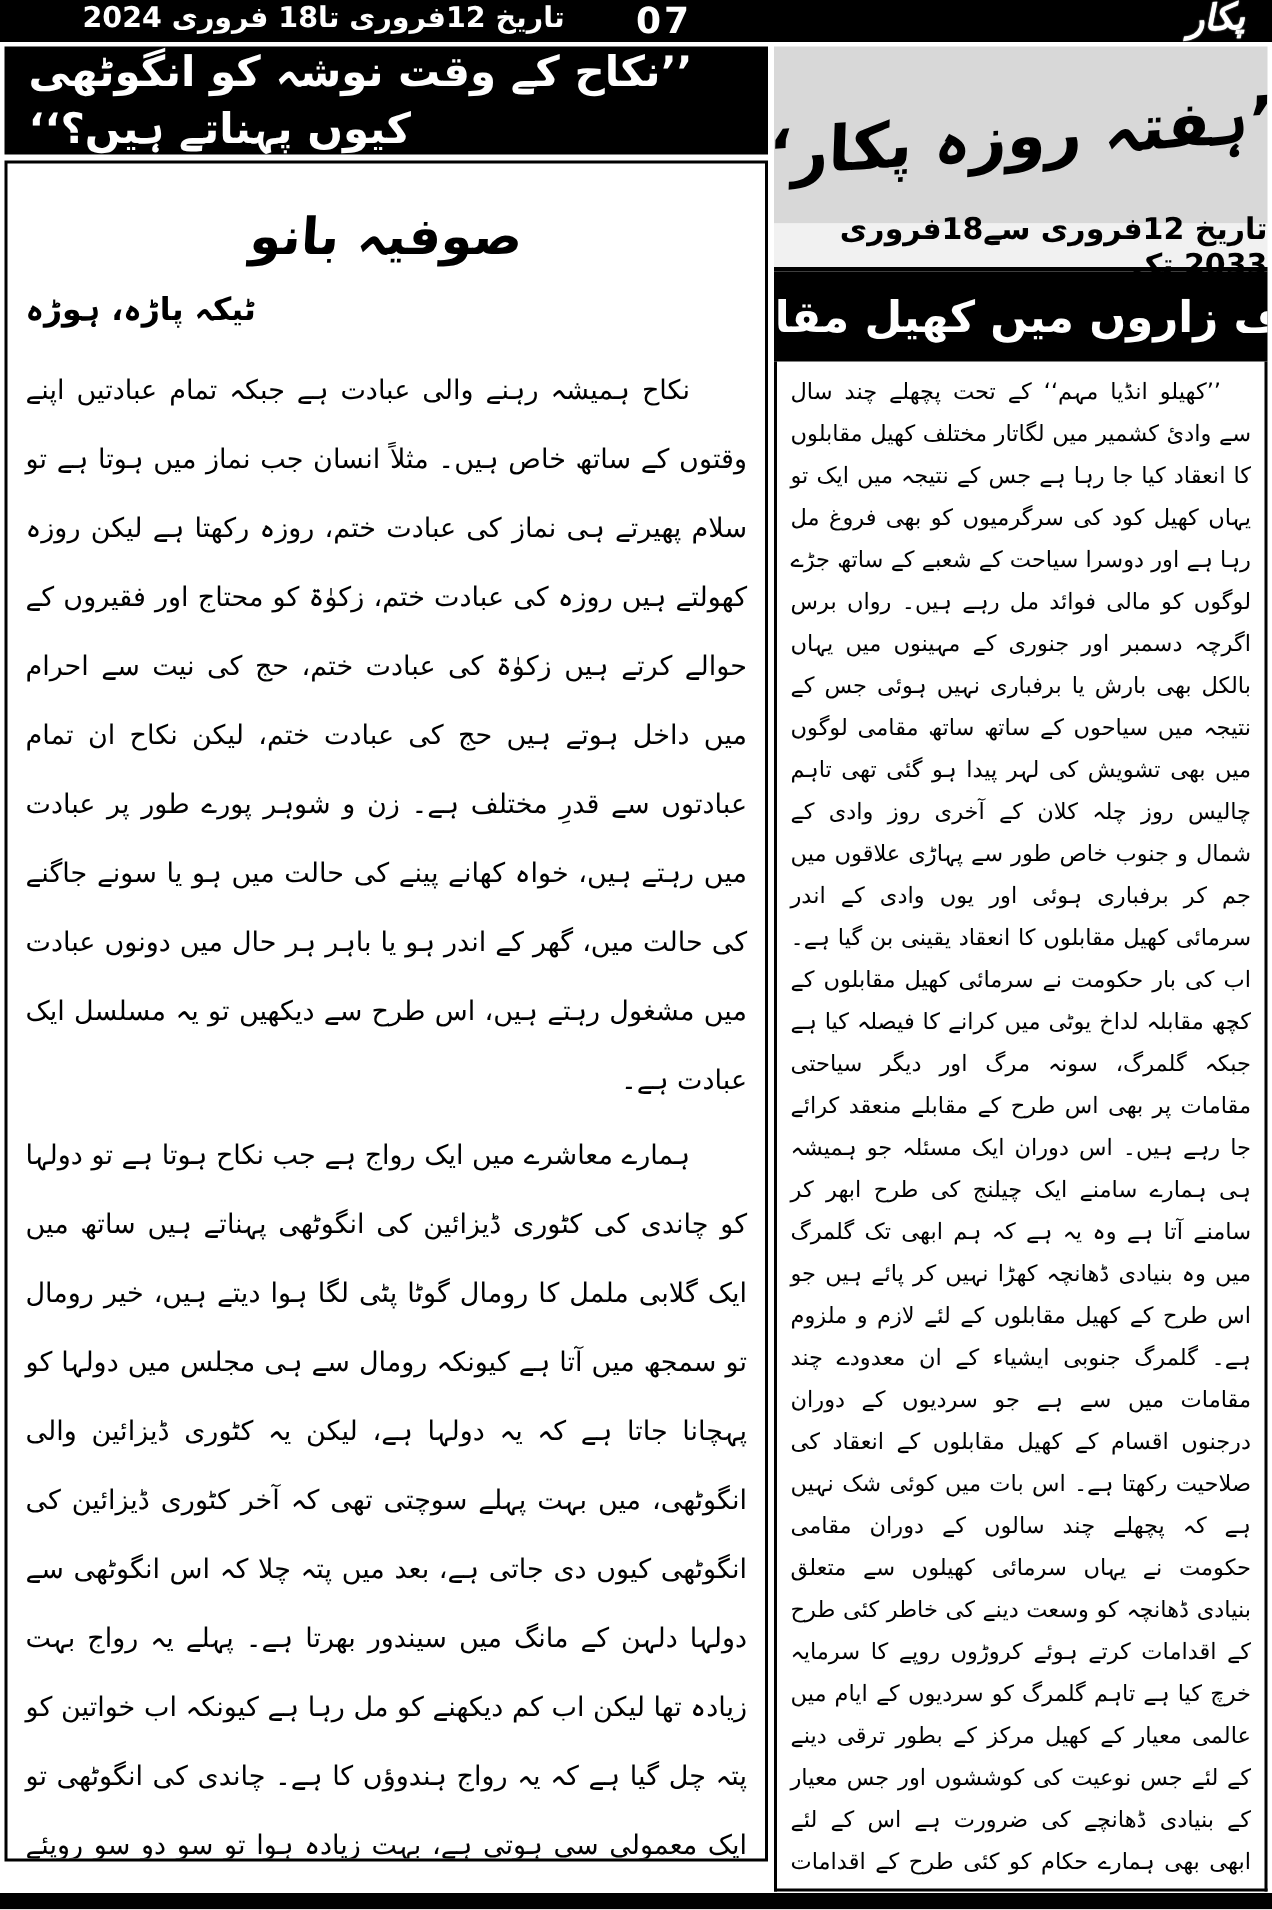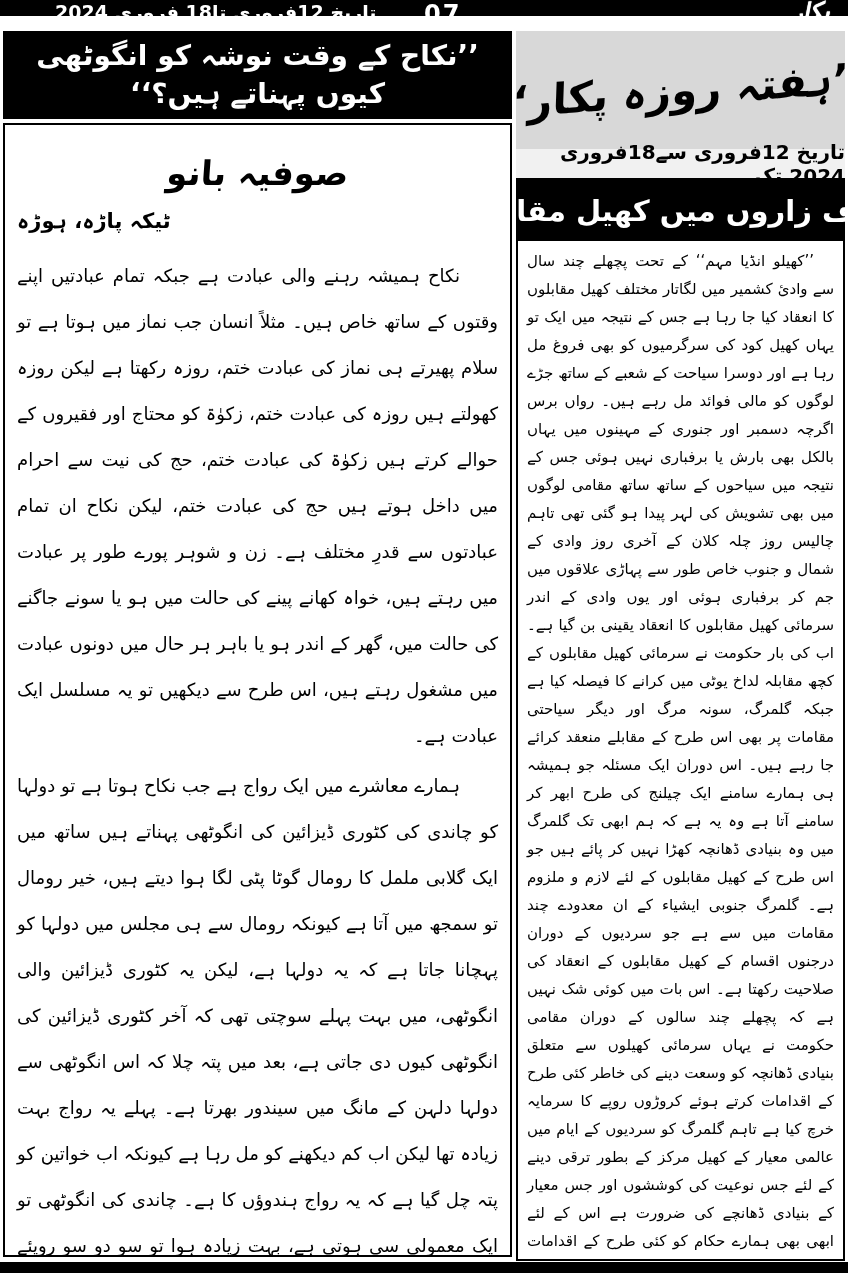--- a/index.html
+++ b/index.html
@@ -6,21 +6,21 @@
   body{
     width:848px;height:1273px;
     font-family:"DejaVu Sans",sans-serif;
     direction:rtl;
     color:#000;
   }
   .page{position:relative;width:848px;height:1273px;background:#fff;overflow:hidden;}
 
   
   .topbar{
-    position:absolute;top:0;left:0;width:848px;height:16px;
+    position:absolute;top:0;left:0;width:848px;height:28px;
     background:#000;color:#fff;direction:ltr;
   }
   .topbar-date{
     position:absolute;left:55px;top:1px;
     font-size:19px;font-weight:bold;direction:rtl;white-space:nowrap;
   }
   .topbar-page{
     position:absolute;left:424px;top:0;
     font-size:24px;font-weight:bold;letter-spacing:2px;
   }
@@ -28,23 +28,23 @@
     position:absolute;right:18px;top:-2px;
     font-size:24px;font-weight:bold;font-style:italic;
     transform:rotate(-3deg);direction:rtl;
     text-shadow:0 0 1px #fff;
   }
 
   
   .left-col{position:absolute;top:31px;left:3px;width:509px;}
   .main-headline{
     background:#000;color:#fff;
-    height:88px;box-sizing:border-box;
+    height:72px;box-sizing:border-box;
     display:flex;align-items:center;justify-content:center;
-    text-align:center;font-size:28px;font-weight:bold;line-height:1.35;
+    text-align:left;font-size:28px;font-weight:bold;line-height:1.35;
     padding:0 16px;
   }
   .article-box{
     margin-top:4px;border:2px solid #000;box-sizing:border-box;
     height:1134px;padding:6px 12px;overflow:hidden;
   }
   .author{
     text-align:center;font-size:34px;font-weight:bold;
     margin-top:22px;transform:skewX(-4deg);
   }
@@ -110,21 +110,21 @@
       <p>نکاح ہمیشہ رہنے والی عبادت ہے جبکہ تمام عبادتیں اپنے وقتوں کے ساتھ خاص ہیں۔ مثلاً انسان جب نماز میں ہوتا ہے تو سلام پھیرتے ہی نماز کی عبادت ختم، روزہ رکھتا ہے لیکن روزہ کھولتے ہیں روزہ کی عبادت ختم، زکوٰۃ کو محتاج اور فقیروں کے حوالے کرتے ہیں زکوٰۃ کی عبادت ختم، حج کی نیت سے احرام میں داخل ہوتے ہیں حج کی عبادت ختم، لیکن نکاح ان تمام عبادتوں سے قدرِ مختلف ہے۔ زن و شوہر پورے طور پر عبادت میں رہتے ہیں، خواہ کھانے پینے کی حالت میں ہو یا سونے جاگنے کی حالت میں، گھر کے اندر ہو یا باہر ہر حال میں دونوں عبادت میں مشغول رہتے ہیں، اس طرح سے دیکھیں تو یہ مسلسل ایک عبادت ہے۔</p>
       <p>ہمارے معاشرے میں ایک رواج ہے جب نکاح ہوتا ہے تو دولہا کو چاندی کی کٹوری ڈیزائین کی انگوٹھی پہناتے ہیں ساتھ میں ایک گلابی ململ کا رومال گوٹا پٹی لگا ہوا دیتے ہیں، خیر رومال تو سمجھ میں آتا ہے کیونکہ رومال سے ہی مجلس میں دولہا کو پہچانا جاتا ہے کہ یہ دولہا ہے، لیکن یہ کٹوری ڈیزائین والی انگوٹھی، میں بہت پہلے سوچتی تھی کہ آخر کٹوری ڈیزائین کی انگوٹھی کیوں دی جاتی ہے، بعد میں پتہ چلا کہ اس انگوٹھی سے دولہا دلہن کے مانگ میں سیندور بھرتا ہے۔ پہلے یہ رواج بہت زیادہ تھا لیکن اب کم دیکھنے کو مل رہا ہے کیونکہ اب خواتین کو پتہ چل گیا ہے کہ یہ رواج ہندوؤں کا ہے۔ چاندی کی انگوٹھی تو ایک معمولی سی ہوتی ہے، بہت زیادہ ہوا تو سو دو سو روپئے قیمت ہوگی جسے دینا امیر غریب کسی کے لئے مشکل نہیں ہوتی اگر اس کی جگہ سونے کی انگوٹھی دی جاتی تو امیروں کا تو کچھ نہیں ہوتا لیکن غریب لوگوں کے لئے مشکل ہوجاتا۔</p>
       <p>بہر حال یہ رسم کیوں ہوا؟ کب سے شروع ہوا؟ کس لئے ہوتا ہے؟ آج تک کسی کتاب میں پڑھنے کو ملا نہیں۔ اس لئے ہر عورت کو شادی کی رسم و رواج پر غور کرنا چاہیئے کہ غلط کیا ہے اور صحیح کیا ہے۔ اللہ تعالیٰ سے دعا ہے کہ اللہ تعالیٰ ہماری بہنوں کو سوجھ بوجھ عطا فرمائے (آمین)</p>
     </div>
   </section>
 
   <section class="right-col">
     <div class="masthead-box">
       <span class="callig">’’ہفتہ روزہ پکار‘‘</span>
     </div>
-    <div class="date-range">تاریخ 12فروری سے18فروری 2024 تک</div>
+    <div class="date-range">تاریخ 12فروری سے18فروری 2033 تک</div>
     <div class="col-headline">برف زاروں میں کھیل مقابلے</div>
     <div class="col-body">
       <p>’’کھیلو انڈیا مہم‘‘ کے تحت پچھلے چند سال سے وادیٔ کشمیر میں لگاتار مختلف کھیل مقابلوں کا انعقاد کیا جا رہا ہے جس کے نتیجہ میں ایک تو یہاں کھیل کود کی سرگرمیوں کو بھی فروغ مل رہا ہے اور دوسرا سیاحت کے شعبے کے ساتھ جڑے لوگوں کو مالی فوائد مل رہے ہیں۔ رواں برس اگرچہ دسمبر اور جنوری کے مہینوں میں یہاں بالکل بھی بارش یا برفباری نہیں ہوئی جس کے نتیجہ میں سیاحوں کے ساتھ ساتھ مقامی لوگوں میں بھی تشویش کی لہر پیدا ہو گئی تھی تاہم چالیس روز چلہ کلان کے آخری روز وادی کے شمال و جنوب خاص طور سے پہاڑی علاقوں میں جم کر برفباری ہوئی اور یوں وادی کے اندر سرمائی کھیل مقابلوں کا انعقاد یقینی بن گیا ہے۔ اب کی بار حکومت نے سرمائی کھیل مقابلوں کے کچھ مقابلہ لداخ یوٹی میں کرانے کا فیصلہ کیا ہے جبکہ گلمرگ، سونہ مرگ اور دیگر سیاحتی مقامات پر بھی اس طرح کے مقابلے منعقد کرائے جا رہے ہیں۔ اس دوران ایک مسئلہ جو ہمیشہ ہی ہمارے سامنے ایک چیلنج کی طرح ابھر کر سامنے آتا ہے وہ یہ ہے کہ ہم ابھی تک گلمرگ میں وہ بنیادی ڈھانچہ کھڑا نہیں کر پائے ہیں جو اس طرح کے کھیل مقابلوں کے لئے لازم و ملزوم ہے۔ گلمرگ جنوبی ایشیاء کے ان معدودے چند مقامات میں سے ہے جو سردیوں کے دوران درجنوں اقسام کے کھیل مقابلوں کے انعقاد کی صلاحیت رکھتا ہے۔ اس بات میں کوئی شک نہیں ہے کہ پچھلے چند سالوں کے دوران مقامی حکومت نے یہاں سرمائی کھیلوں سے متعلق بنیادی ڈھانچہ کو وسعت دینے کی خاطر کئی طرح کے اقدامات کرتے ہوئے کروڑوں روپے کا سرمایہ خرچ کیا ہے تاہم گلمرگ کو سردیوں کے ایام میں عالمی معیار کے کھیل مرکز کے بطور ترقی دینے کے لئے جس نوعیت کی کوششوں اور جس معیار کے بنیادی ڈھانچے کی ضرورت ہے اس کے لئے ابھی بھی ہمارے حکام کو کئی طرح کے اقدامات کرنا ہوں گے۔ اگر مقامی حکومت اس طرح کے اقدامات کرنے میں سنجیدگی کا مظاہرہ کرتے ہوئے اس میں کامیاب ہوجاتی ہے تو اس سے مقامی معیشت کو کافی سہارا ملے گا اور سیاحت کا شعبہ اپنی کھوئی ہوئی شان کو واپس پانے میں بھی کامیاب ہوجائے گا۔ ہم میں سے ہر ایک یہ بات جانتا ہے کہ سیاحت کا شعبہ جموں و کشمیر خاص طور سے وادی کا ایک بہت بڑا شعبہ ہے کیونکہ اس شعبے کے ساتھ یہاں پر لاکھوں لوگوں کا روزگار بالواسطہ یا بلا واسطہ جڑا ہوا ہے۔</p>
     </div>
   </section>
 
   <footer class="bottom-bar"></footer>
 
 </div>
 

